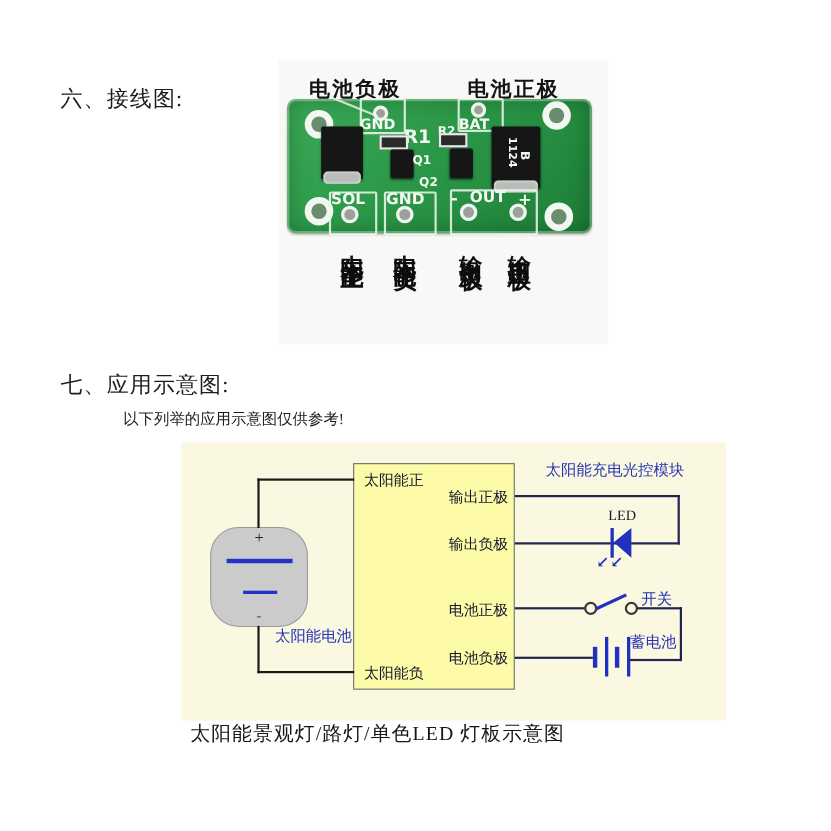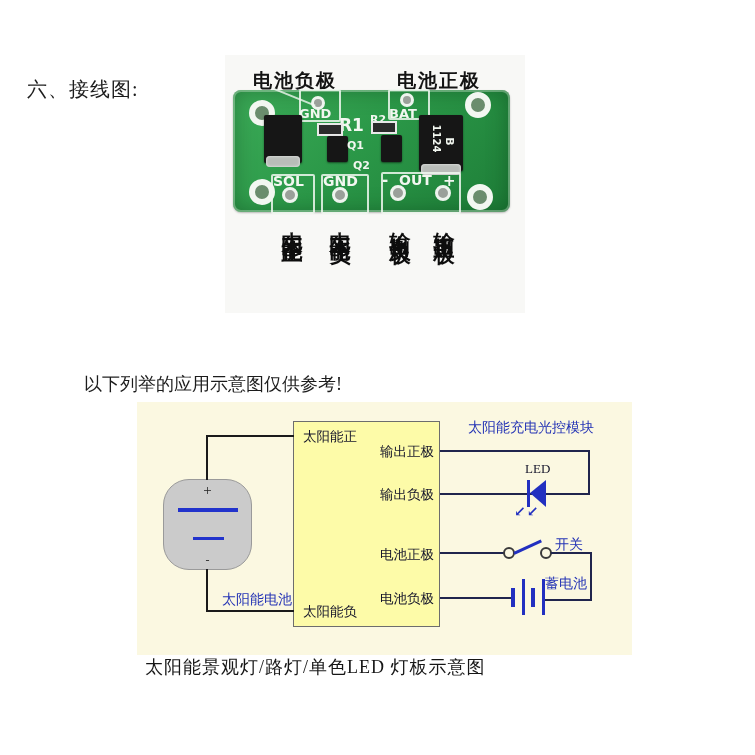--- a/index.html
+++ b/index.html
@@ -1,22 +1,22 @@
 <!DOCTYPE html>
 <html><head>
 <meta charset="utf-8">
 <style>
   html,body{margin:0;padding:0;background:#ffffff;}
   .page{position:relative;width:662px;height:755px;background:#ffffff;overflow:hidden;
-        font-family:"Liberation Serif","DejaVu Serif",serif;color:#111;}
+        font-family:"Liberation Serif","DejaVu Serif",serif;color:#111;margin-left:28px;}
   .abs{position:absolute;}
 
   
   .heading{font-size:20px;letter-spacing:1px;color:#1c1c1c;}
-  .note{font-size:18px;color:#1c1c1c;}
+  .note{font-size:14px;color:#1c1c1c;}
 
   
   .photo{left:225px;top:55px;width:300px;height:258px;background:#f8f8f6;}
   .photo-label{font-size:19px;font-weight:700;color:#141414;letter-spacing:2px;}
   .board{left:8px;top:35px;width:277px;height:122px;border-radius:8px;
          background:linear-gradient(135deg,#3cab58 0%,#2b9848 45%,#1e7e38 100%);
          box-shadow:inset 0 0 0 2px rgba(230,245,230,.35), inset 0 0 22px rgba(0,45,12,.38), 0 1px 2px rgba(0,0,0,.25);}
   .hole{width:26px;height:26px;border-radius:50%;background:#6a8d6d;border:6px solid #f2f7f1;box-sizing:border-box;}
   .pad{border-radius:50%;background:#9aa09a;border:3px solid #eef4ee;box-sizing:border-box;}
   .silk{color:#f2f7f0;font-family:"DejaVu Sans",sans-serif;font-weight:700;}
@@ -105,20 +105,21 @@
       <div class="abs pad" style="left:157px;top:95px;width:16px;height:16px;"></div>
       <div class="abs pad" style="left:202px;top:95px;width:16px;height:16px;"></div>
     </div>
 
     <div class="abs vlabel" style="left:55px;top:160px;">太阳能正</div>
     <div class="abs vlabel" style="left:103px;top:160px;">太阳能负</div>
     <div class="abs vlabel" style="left:163px;top:160px;">输出负极</div>
     <div class="abs vlabel" style="left:207px;top:160px;">输出正极</div>
   </div>
 
+  <div class="abs heading" style="left:27px;top:336px;">七、应用示意图:</div>
   <div class="abs note" style="left:84px;top:372px;">以下列举的应用示意图仅供参考!</div>
 
   <div class="abs schematic">
 
     <div class="abs module">
       <span class="pin" style="left:9px;top:6px;">太阳能正</span>
       <span class="pin r" style="top:21px;">输出正极</span>
       <span class="pin r" style="top:64px;">输出负极</span>
       <span class="pin r" style="top:124px;">电池正极</span>
       <span class="pin r" style="top:168px;">电池负极</span>
@@ -155,18 +156,18 @@
     <div class="abs capsule">
       <div style="position:absolute;left:0;right:0;top:2px;text-align:center;font-size:15px;color:#222;">+</div>
       <div style="position:absolute;left:14px;top:28px;width:60px;height:4px;background:#2233cc;"></div>
       <div style="position:absolute;left:29px;top:57px;width:31px;height:3px;background:#2233cc;"></div>
       <div style="position:absolute;left:0;right:0;bottom:1px;text-align:center;font-size:12px;color:#333;">-</div>
     </div>
     <div class="wire blk" style="left:69px;top:33px;width:2px;height:45px;"></div>
     <div class="wire blk" style="left:69px;top:33px;width:88px;height:2px;"></div>
     <div class="wire blk" style="left:69px;top:167px;width:2px;height:43px;"></div>
     <div class="wire blk" style="left:69px;top:208px;width:88px;height:2px;"></div>
-    <span class="sch-label blue" style="left:85px;top:189px;">太阳能电池</span>
+    <span class="sch-label blue" style="left:85px;top:168px;">太阳能电池</span>
   </div>
 
   <div class="abs caption" style="left:145px;top:655px;width:480px;">太阳能景观灯/路灯/单色LED 灯板示意图</div>
 
 </div>
 
 </body></html>

